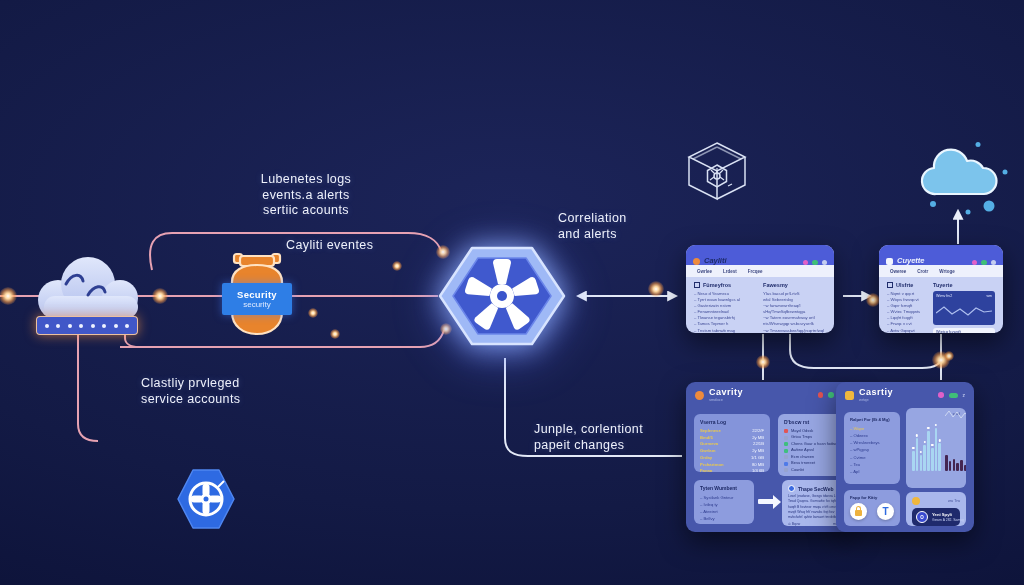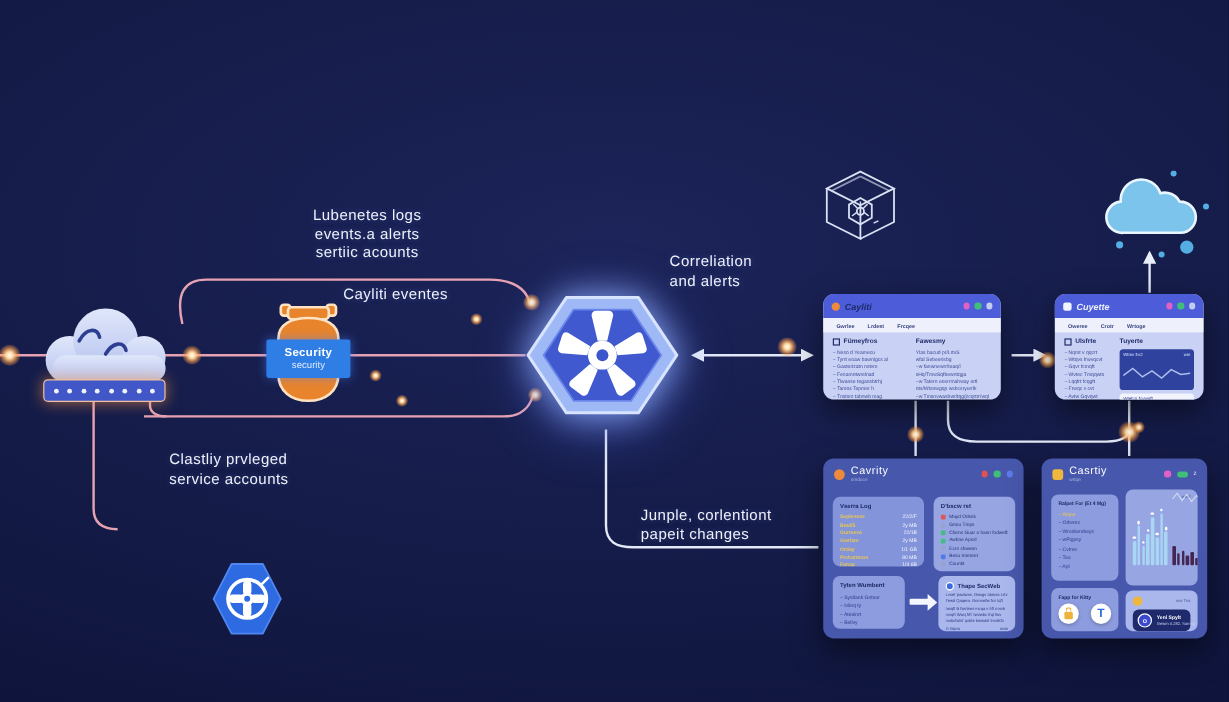--- a/index.html
+++ b/index.html
@@ -24,21 +24,21 @@
   .srvbar i{width:4px;height:4px;border-radius:50%;background:#eef2ff;}
   
   .jar{position:absolute;left:220px;top:250px;width:74px;height:90px;}
   .jarlbl{position:absolute;left:222px;top:283px;width:70px;height:32px;background:#2e7ee6;border-radius:2px;
     display:flex;flex-direction:column;align-items:center;justify-content:center;box-shadow:0 0 8px rgba(70,130,255,.5);}
   .jarlbl .l1{font-size:9.5px;font-weight:bold;color:#fff;letter-spacing:.3px;}
   .jarlbl .l2{font-size:8px;color:#dfeaff;}
   
   .win{position:absolute;border-radius:9px;overflow:hidden;box-shadow:0 10px 26px rgba(0,0,0,.5);}
   .win-light{background:#c9d2f4;}
-  .tbar{height:20px;background:#4d5cd8;display:flex;align-items:center;padding:0 7px;gap:4px;}
+  .tbar{height:20px;background:#4d5cd8;display:flex;align-items:flex-end;padding:0 7px;gap:4px;}
   .appdot{width:7px;height:7px;border-radius:50%;background:#ee8a3c;flex:0 0 auto;}
   .appsq{width:7px;height:7px;border-radius:2px;background:#f2f5ff;flex:0 0 auto;}
   .appname{font-size:7.5px;font-weight:bold;font-style:italic;color:#1d2b6a;}
   .appname.lt{color:#eef2ff;}
   .tsp{flex:1;}
   .tdot{width:5.5px;height:5.5px;border-radius:50%;}
   .tabs{height:12px;background:#eef1fc;display:flex;gap:11px;align-items:center;padding:0 11px;}
   .tabs .tab{font-size:4.5px;font-weight:bold;color:#3c4780;white-space:nowrap;}
   .pbody{display:flex;padding:5px 8px;gap:10px;}
   .col .hdr{font-size:5.5px;font-weight:bold;color:#202d6c;margin-bottom:3px;display:flex;align-items:center;gap:3px;white-space:nowrap;}
@@ -46,21 +46,21 @@
   .rows .row{font-size:4.2px;color:#3e4a96;line-height:1.45;white-space:nowrap;overflow:hidden;}
   
   .chartcard{width:62px;height:34px;background:#2e429e;border-radius:3px;padding:3px 3px 2px 3px;box-sizing:border-box;}
   .chartcap{display:flex;justify-content:space-between;font-size:3.6px;color:#dfe7ff;margin-bottom:1px;}
   .wcard{width:62px;background:#f1f4fd;border-radius:3px;margin-top:3px;padding:2px 3px;box-sizing:border-box;}
   .wcard .row{font-size:3.8px;color:#2c3a86;line-height:1.5;white-space:nowrap;overflow:hidden;}
   
   .win-dark{background:#4757ab;}
   .dtbar{height:26px;display:flex;align-items:center;padding:0 9px;gap:5px;}
   .dapp{display:flex;flex-direction:column;line-height:1;}
-  .dapp .nm{font-size:9px;font-weight:normal;color:#fff;letter-spacing:.5px;}
+  .dapp .nm{font-size:9px;font-weight:bold;color:#fff;letter-spacing:.5px;}
   .dapp .sb{font-size:4px;color:#c7d1f5;opacity:.75;margin-top:1px;}
   .card{position:absolute;border-radius:6px;padding:5px 6px;box-sizing:border-box;overflow:hidden;}
   .chead{font-size:5px;font-weight:bold;color:#1e2a66;margin-bottom:3px;white-space:nowrap;}
   .kv .row{display:flex;justify-content:space-between;font-size:4.2px;line-height:1.6;white-space:nowrap;}
   .kv .k{color:#e9c84e;font-weight:bold;}
   .kv .v{color:#f4f7ff;}
   .checks .row{display:flex;align-items:center;gap:3px;font-size:4px;color:#232f70;line-height:1.62;white-space:nowrap;overflow:hidden;}
   .checks .dot{width:4px;height:4px;border-radius:1.2px;flex:0 0 auto;}
   .blue-rows .row{font-size:4.2px;color:#2e3c8e;line-height:1.7;white-space:nowrap;overflow:hidden;}
   .bigarrow{position:absolute;width:16px;height:5px;background:#f4f7ff;border-radius:1px;}
@@ -452,21 +452,21 @@
           <div class="row">mvqft Wwq frft 'rwvwbc frqt fwv</div>
           <div class="row">mvbcfwbt' qvbte bwwwrt tmvbtfo</div>
         </div>
       <div class="notefoot">
         <span>⊙ Bqvw</span>
         <span>mvw</span>
       </div>
     </div>
   </div>
 
-  <div class="win win-dark" style="left:868px;top:382px;width:138px;height:150px">
+  <div class="win win-dark" style="left:836px;top:382px;width:138px;height:150px">
     <div class="dtbar">
       <span style="width:9px;height:9px;border-radius:2.5px;background:#f0b73e;flex:0 0 auto"></span>
       <span class="dapp">
         <span class="nm">Casrtiy</span>
         <span class="sb">wrtqe</span>
       </span>
       <span class="tsp"></span>
       <span class="tdot" style="background:#e060c8"></span>
       <span class="pill"></span>
       <span class="tz">z</span>

